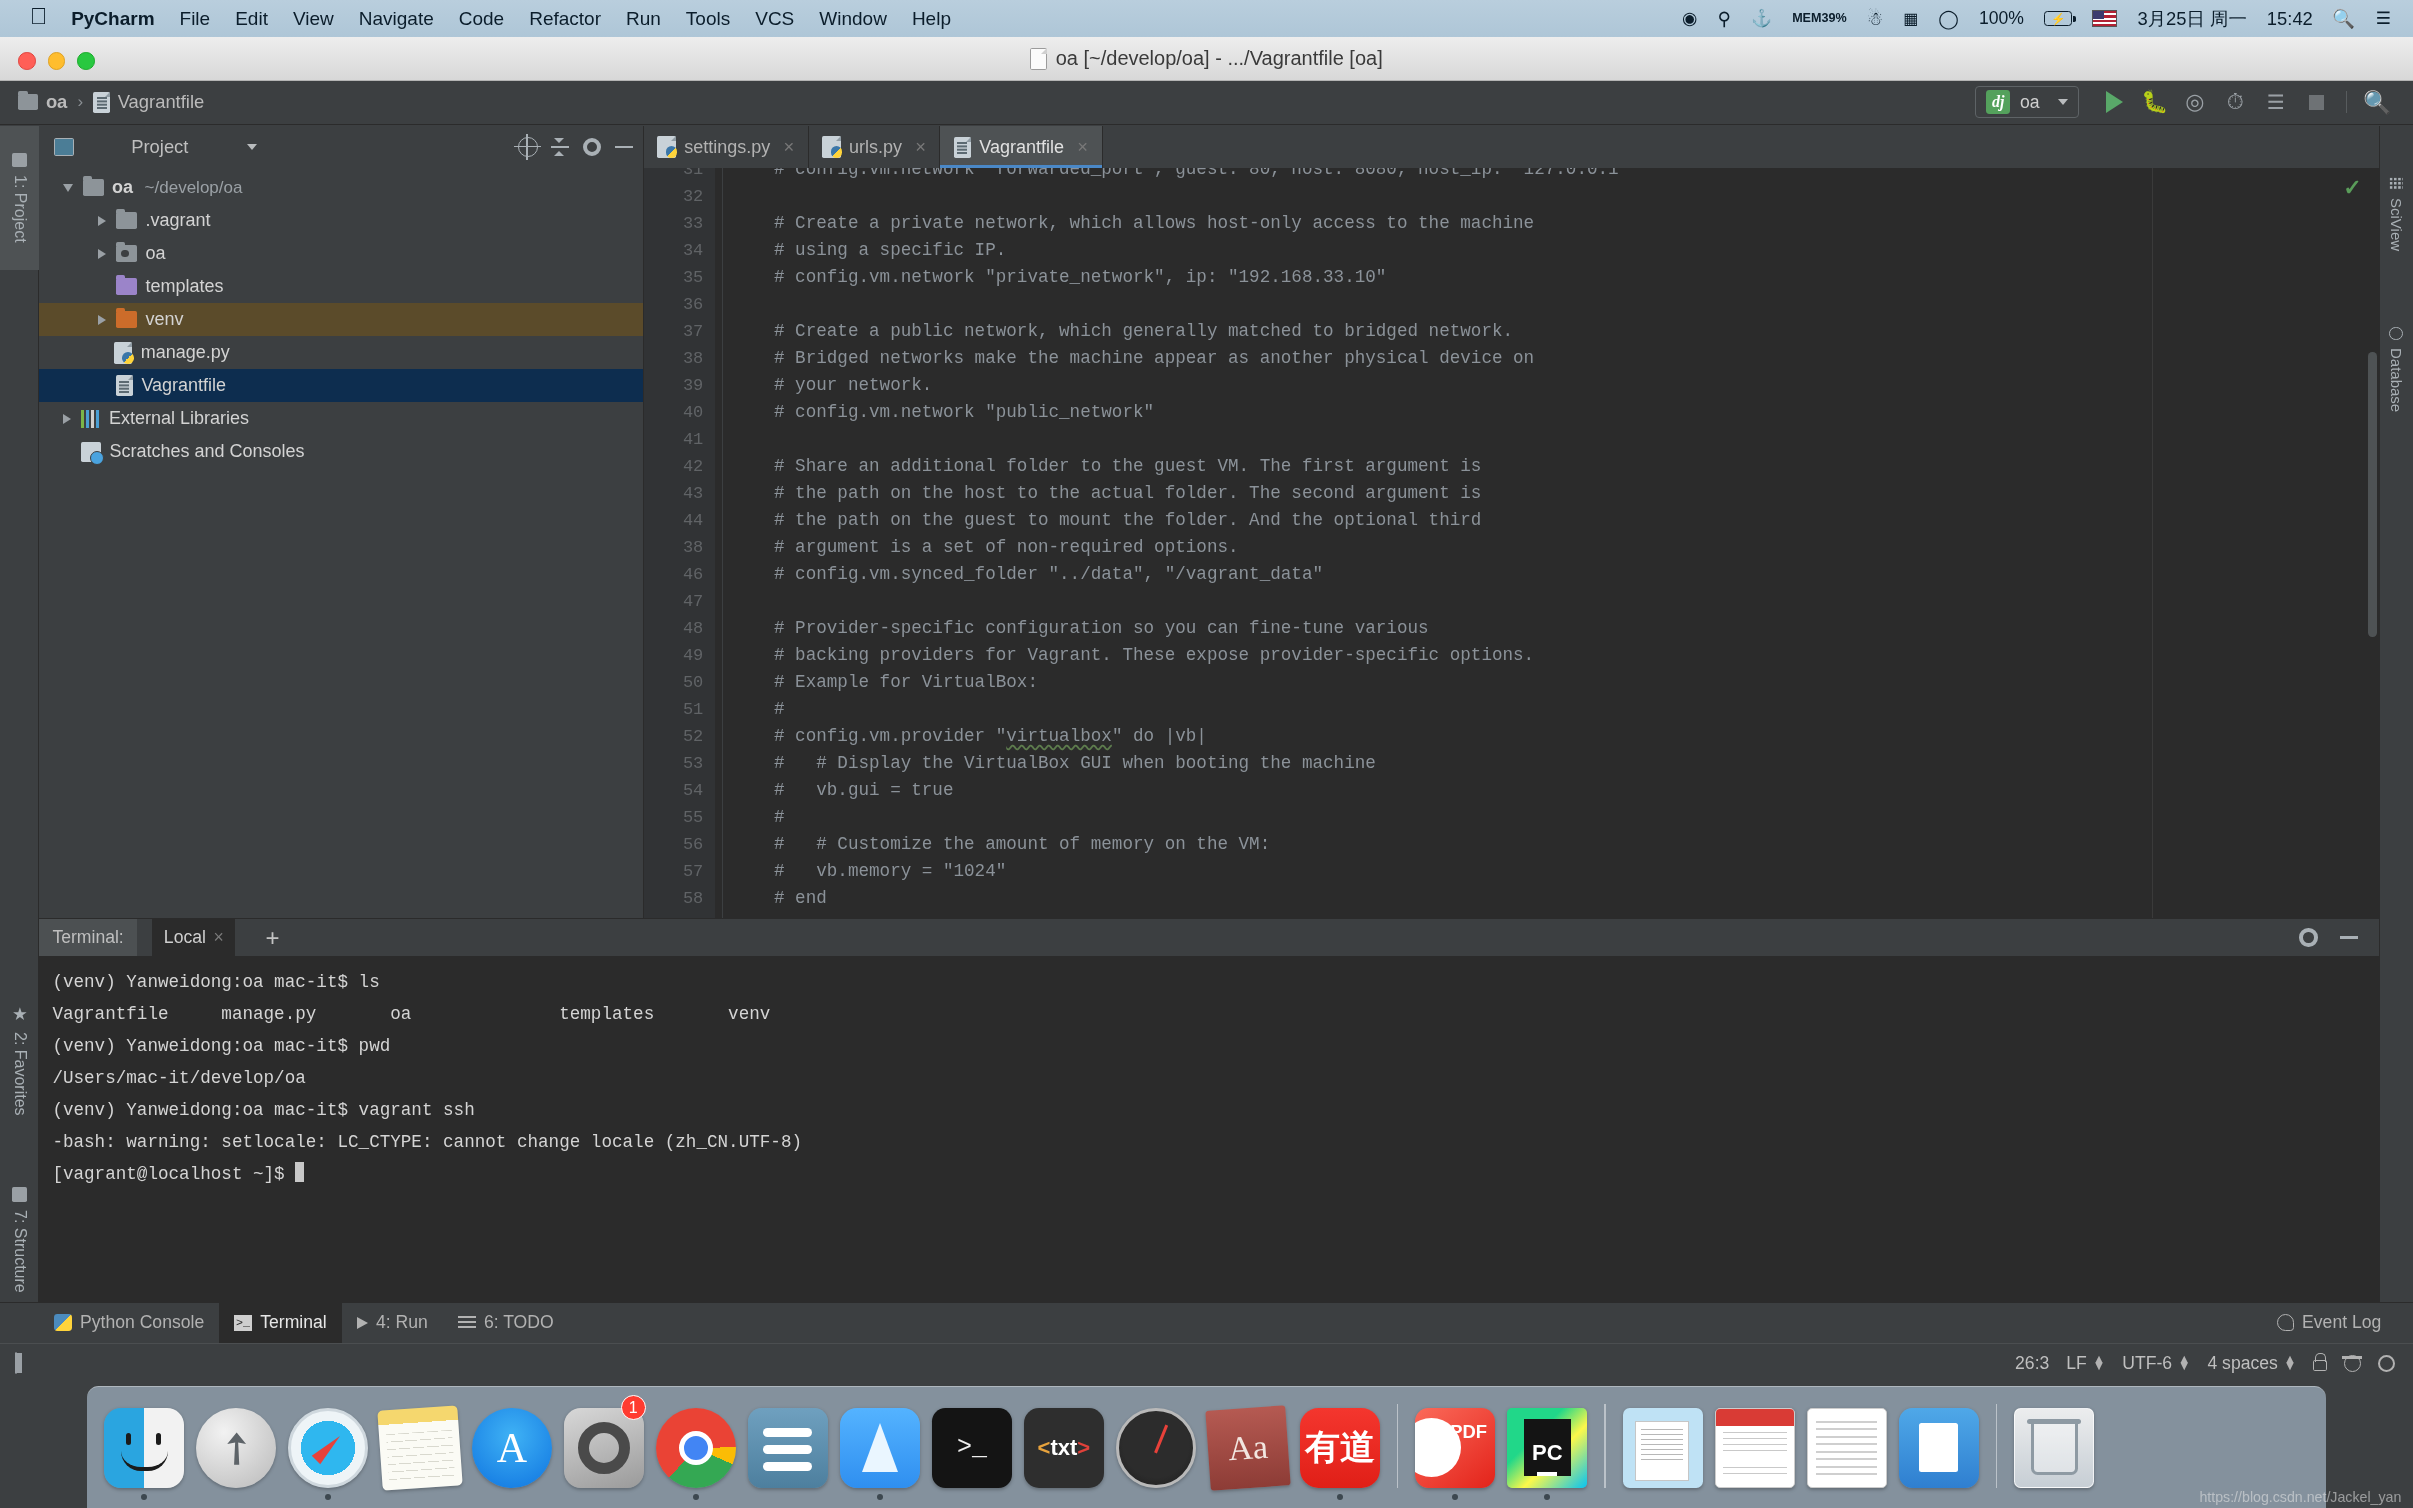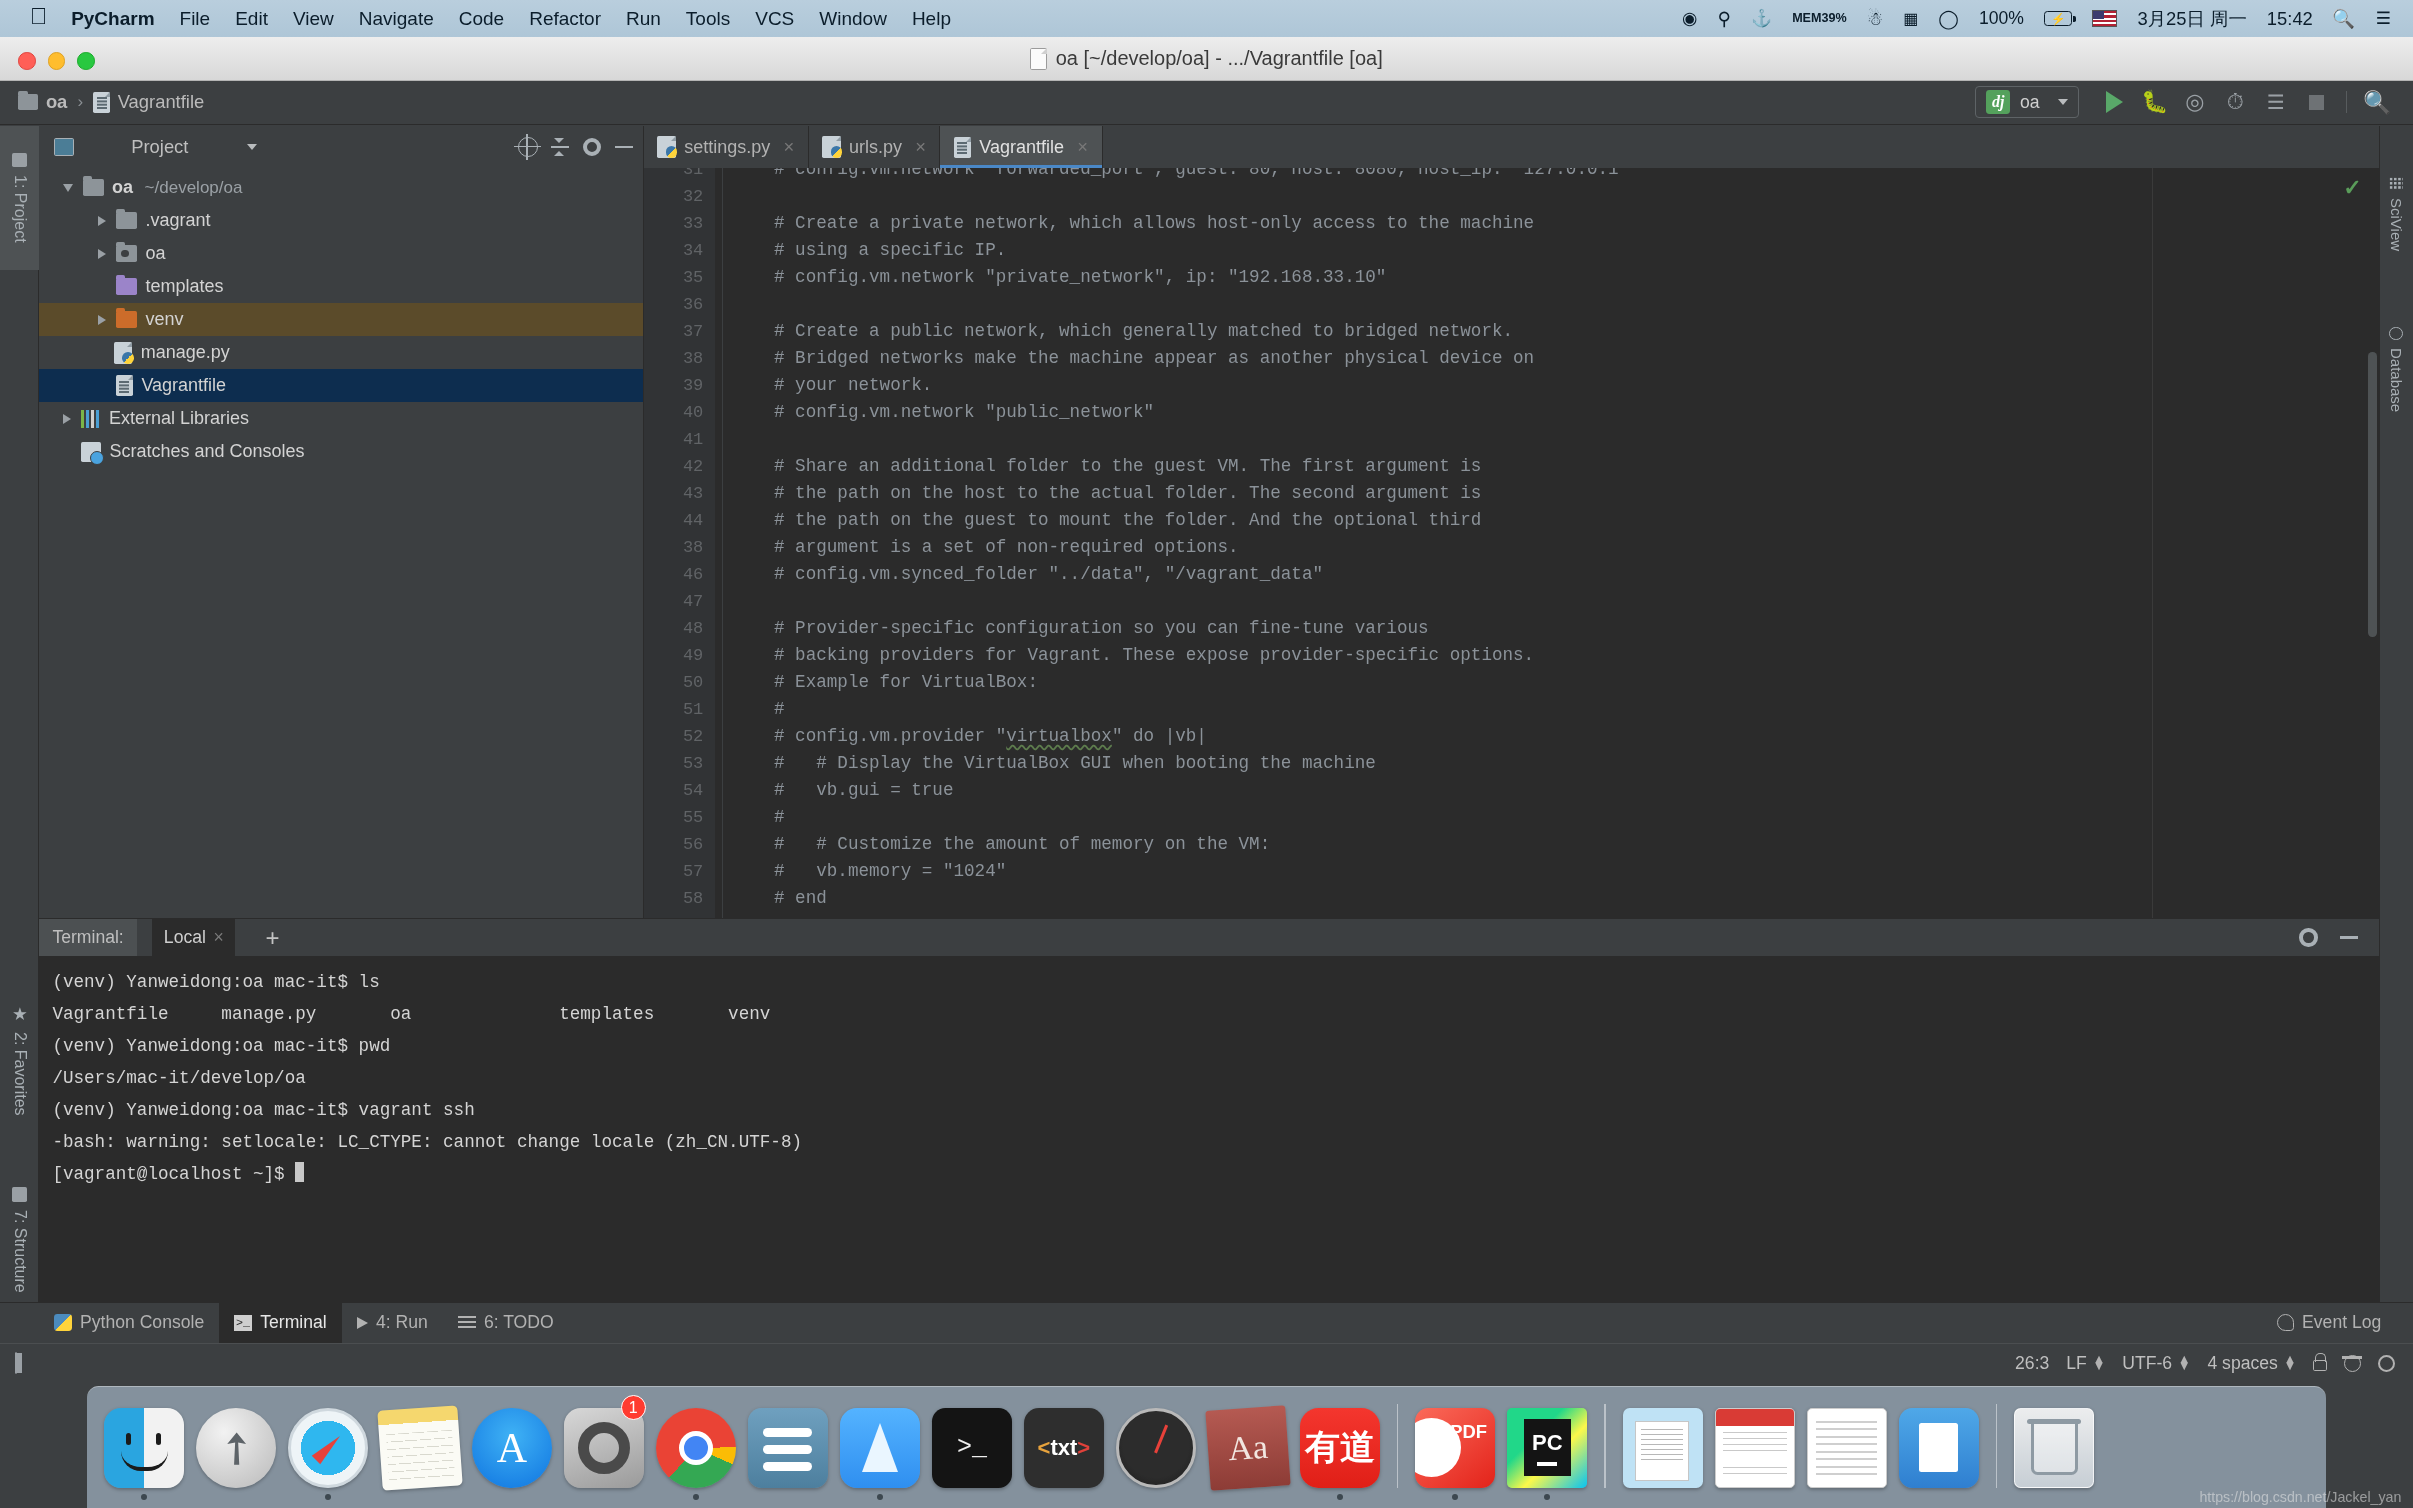--- a/index.html
+++ b/index.html
@@ -332,21 +332,21 @@
   .ic-dash { background: radial-gradient(circle at 50% 45%, #2c2c2c 0 60%, #1a1a1a 100%); border-radius:50%; border:3.4px solid #b9b9b9; }
   .ic-dash .hand { width:3.4px; height:30px; background:#e8413a; position:absolute; top:11.7px; transform-origin: bottom center; transform: rotate(22deg); }
   .ic-dict { background: linear-gradient(180deg,#b55a52,#8d3c36); border-radius:3.4px; transform: rotate(-4deg); }
   .ic-dict .aa { color:#f2e6e0; font-size:34px; font-family:"Liberation Serif",serif; }
   .ic-youdao { background: linear-gradient(180deg,#f4362e,#e01f17); border-radius:18.4px; }
   .ic-youdao .cn { color:#fff; font-size:35px; font-weight:bold; }
   .ic-pdf { background: linear-gradient(140deg,#fb6a5a,#e3231a); border-radius:13.4px; }
   .ic-pdf .circle { position:absolute; left:-13.4px; width:59px; height:59px; border-radius:50%; background:#fff; }
   .ic-pdf .lbl { position:absolute; right:8.4px; top:13.4px; color:#fff; font-size:18.4px; font-weight:bold; }
   .ic-pycharm { background: linear-gradient(135deg,#21d789 0 35%, #fcf84a 60%, #07c3f2 100%); border-radius:5px; }
-  .ic-pycharm .pcbox { width:47px; height:57px; background:#141414; display:flex; flex-direction:column; align-items:center; justify-content:center; }
+  .ic-pycharm .pcbox { width:47px; height:57px; background:#141414; display:flex; flex-direction:column; align-items:center; justify-content:flex-end; }
   .ic-pycharm .pc { color:#fff; font-size:22px; font-weight:bold; }
   .ic-pycharm .bar { width:20px; height:4.2px; background:#fff; margin-top:5.9px; }
   .ic-folderdoc { background:#bfe2f5; border-radius:6.7px; }
   .ic-folderdoc .sheet { position:absolute; left:11.7px; top:13.4px; width:54px; height:60px; background:#fff; border:0.8px solid #c6c6c6; }
   .ic-folderdoc .sheet .ln { position:absolute; left:5px; right:5px; top:6.7px; height:34px;
     background: repeating-linear-gradient(180deg,#b8b8b8 0 0.8px, transparent 0.8px 5px); }
   .ic-inv { background:#fff; border-radius:5px; border:0.8px solid #ccc; }
   .ic-inv .hdr { position:absolute; left:0; right:0; top:0; height:17px; background:#d93b35; }
   .ic-inv .ln { position:absolute; left:6.7px; right:6.7px; top:23.5px; height:44px;
     background: repeating-linear-gradient(180deg,#c9c9c9 0 0.8px, transparent 0.8px 5.9px); }

